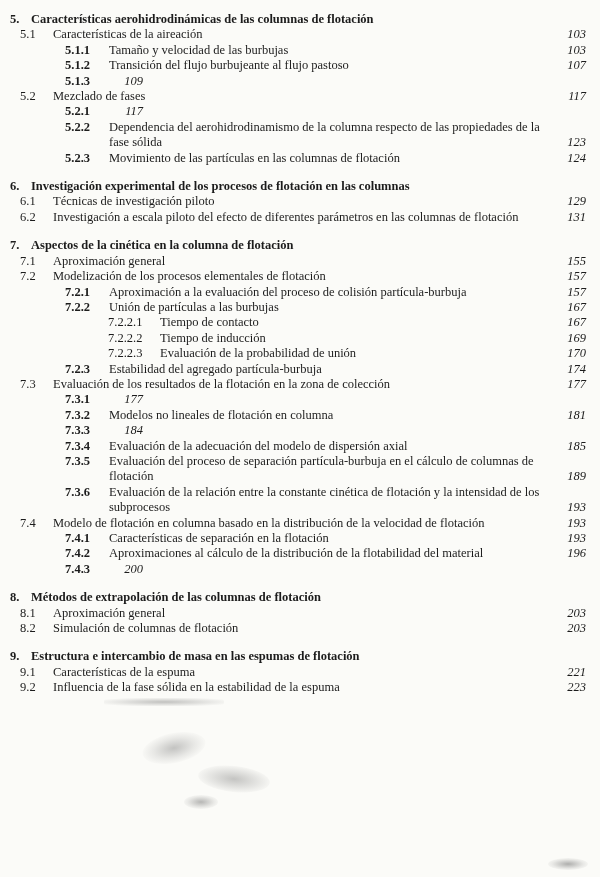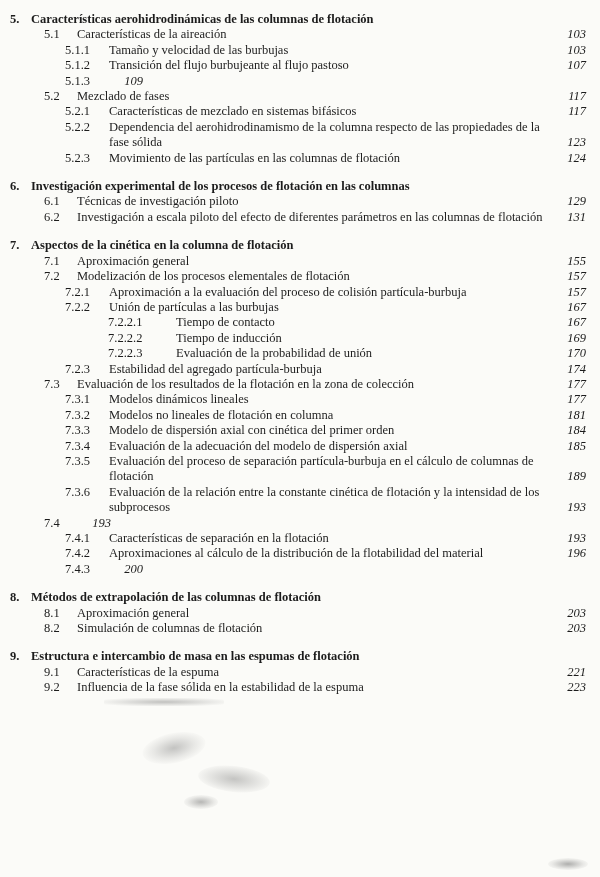--- a/index.html
+++ b/index.html
@@ -29,25 +29,25 @@
     margin-top: 13px;
   }
   .entry:first-child.chapter {
     margin-top: 4px;
   }
   .num {
     flex: 0 0 auto;
     white-space: nowrap;
   }
   .level-0 .num { width: 21px; }
-  .level-1 { margin-left: 34px; }
+  .level-1 { margin-left: 10px; }
   .level-1 .num { width: 33px; }
   .level-2 { margin-left: 55px; }
-  .level-2 .num { width: 44px; }
-  .level-3 { margin-left: 98px; gap: 16px; }
+  .level-2 .num { width: 44px; font-weight: bold; }
+  .level-3 { margin-left: 98px; }
   .level-3 .num { width: 52px; }
   .title {
     flex: 1 1 auto;
     padding-right: 8px;
   }
   .pageno {
     flex: 0 0 34px;
     text-align: right;
     align-self: flex-end;
     white-space: nowrap;
@@ -118,21 +118,20 @@
   </div>
 
   <div class="entry level-1">
     <span class="num">5.2</span>
     <span class="title">Mezclado de fases</span>
     <span class="pageno">117</span>
   </div>
 
   <div class="entry level-2">
     <span class="num">5.2.1</span>
-    <span class="title">Características de mezclado en sistemas bifásicos</span>
     <span class="pageno">117</span>
   </div>
 
   <div class="entry level-2">
     <span class="num">5.2.2</span>
     <span class="title">Dependencia del aerohidrodinamismo de la columna respecto de las propiedades de la fase sólida</span>
     <span class="pageno">123</span>
   </div>
 
   <div class="entry level-2">
@@ -214,33 +213,31 @@
   </div>
 
   <div class="entry level-1">
     <span class="num">7.3</span>
     <span class="title">Evaluación de los resultados de la flotación en la zona de colección</span>
     <span class="pageno">177</span>
   </div>
 
   <div class="entry level-2">
     <span class="num">7.3.1</span>
-    <span class="title">Modelos dinámicos lineales</span>
     <span class="pageno">177</span>
   </div>
 
   <div class="entry level-2">
     <span class="num">7.3.2</span>
     <span class="title">Modelos no lineales de flotación en columna</span>
     <span class="pageno">181</span>
   </div>
 
   <div class="entry level-2">
     <span class="num">7.3.3</span>
-    <span class="title">Modelo de dispersión axial con cinética del primer orden</span>
     <span class="pageno">184</span>
   </div>
 
   <div class="entry level-2">
     <span class="num">7.3.4</span>
     <span class="title">Evaluación de la adecuación del modelo de dispersión axial</span>
     <span class="pageno">185</span>
   </div>
 
   <div class="entry level-2">
@@ -250,20 +247,21 @@
   </div>
 
   <div class="entry level-2">
     <span class="num">7.3.6</span>
     <span class="title">Evaluación de la relación entre la constante cinética de flotación y la intensidad de los subprocesos</span>
     <span class="pageno">193</span>
   </div>
 
   <div class="entry level-1">
     <span class="num">7.4</span>
+    <span class="title">Modelo de flotación en columna basado en la distribución de la velocidad de flotación</span>
     <span class="pageno">193</span>
   </div>
 
   <div class="entry level-2">
     <span class="num">7.4.1</span>
     <span class="title">Características de separación en la flotación</span>
     <span class="pageno">193</span>
   </div>
 
   <div class="entry level-2">

